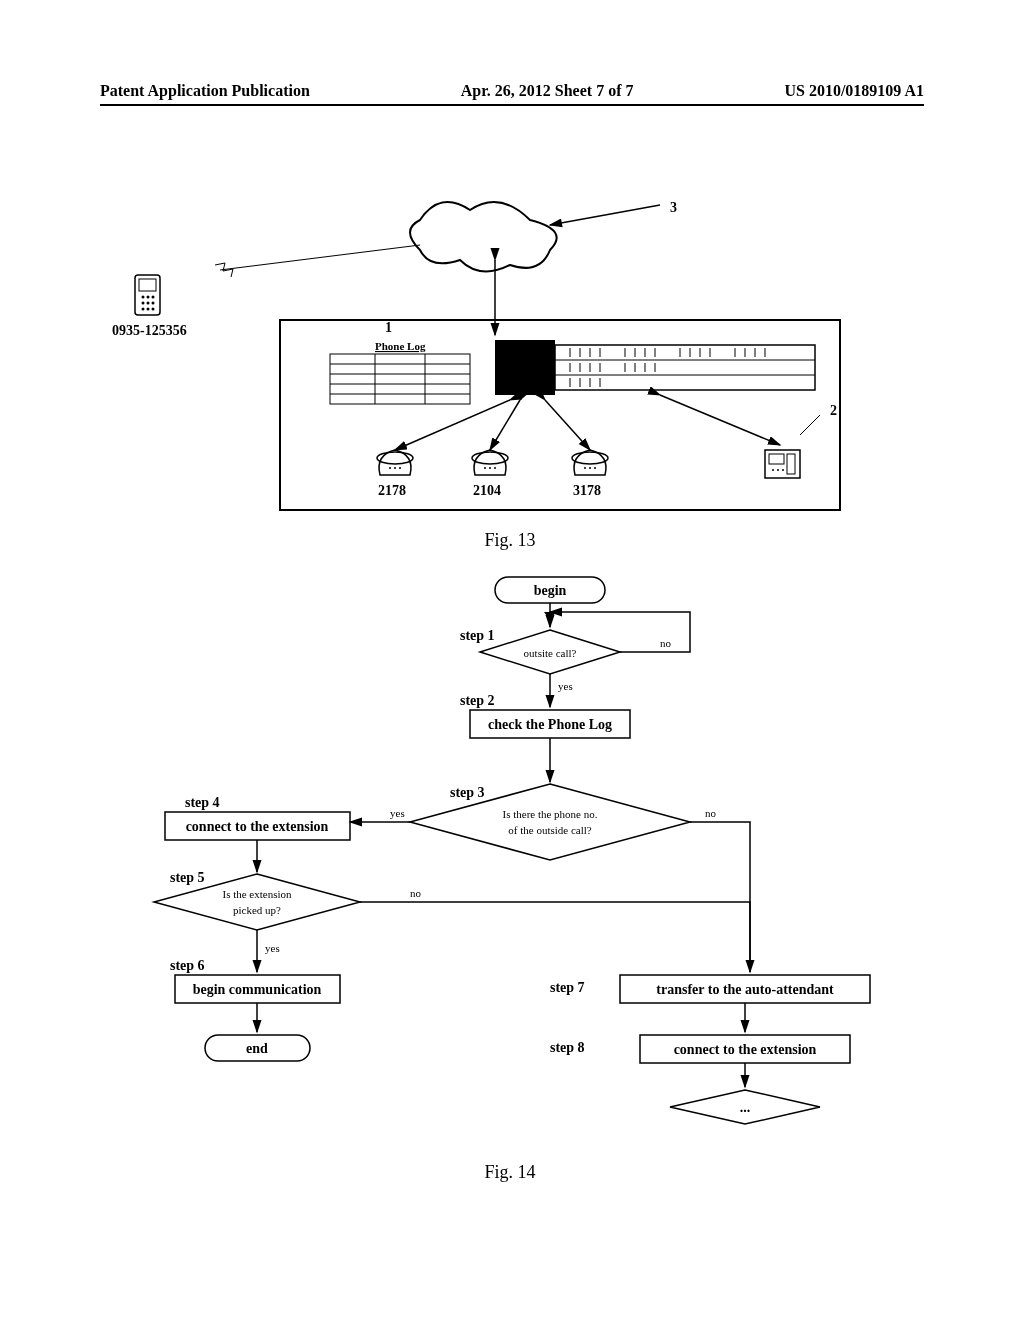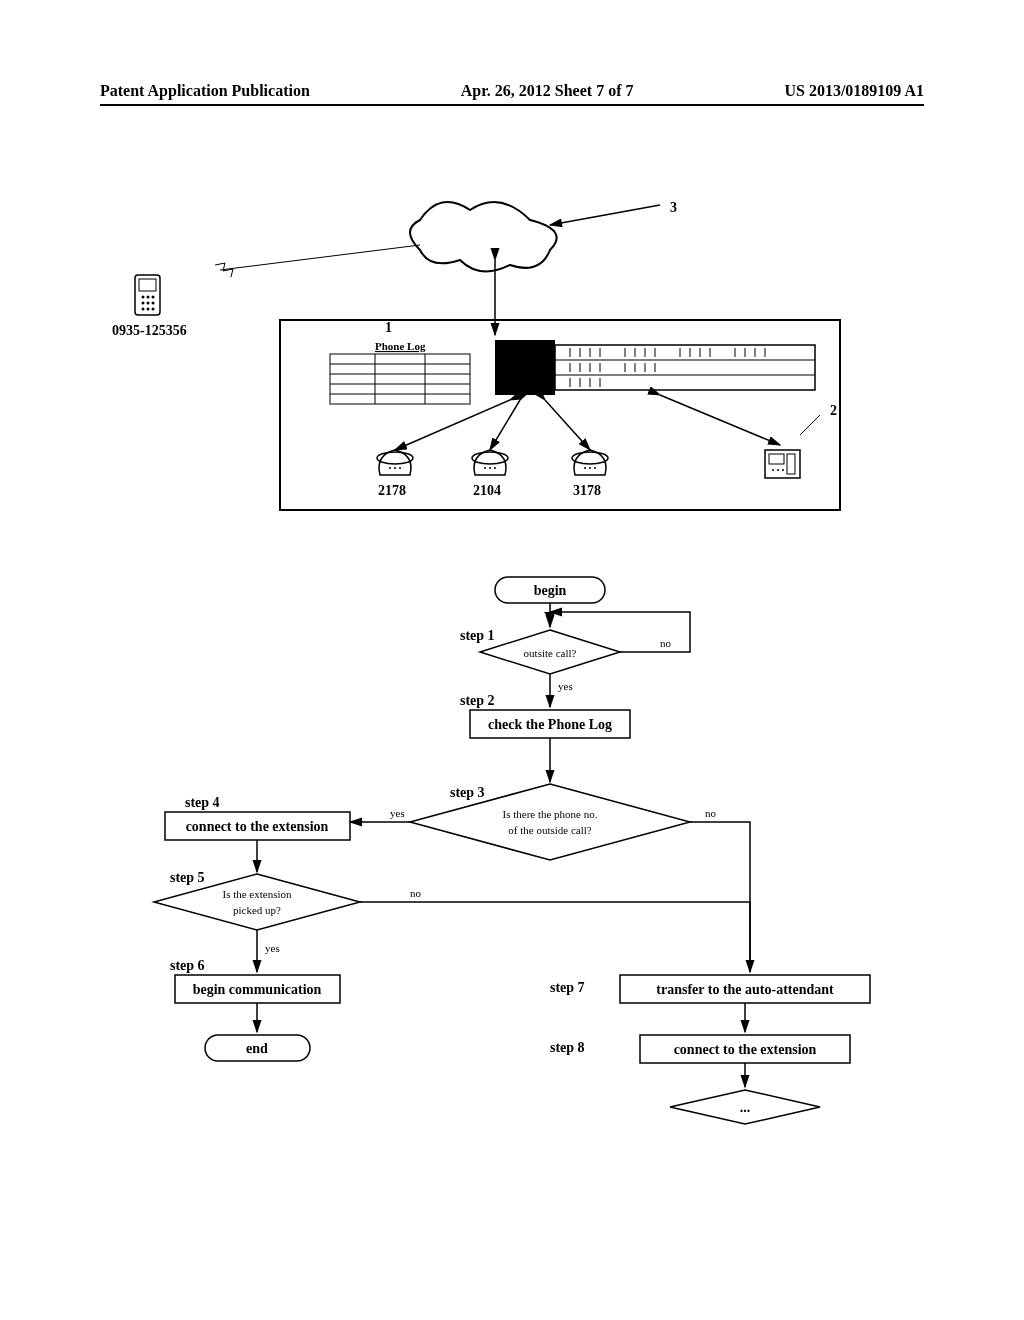--- a/index.html
+++ b/index.html
@@ -58,21 +58,21 @@
   .label { font-size: 14px; font-weight: bold; }
   .small { font-size: 11px; }
 </style>
 </head>
 <body>
 
 <div class="page">
   <div class="header">
     <span>Patent Application Publication</span>
     <span>Apr. 26, 2012  Sheet 7 of 7</span>
-    <span>US 2013/0189109 A1</span>
+    <span>US 2010/0189109 A1</span>
   </div>
   <div class="header-line"></div>
 
   <div class="fig13">
     <svg width="820" height="360" viewBox="0 0 820 360">
 
       <g>
         <path d="M 430 50 q -30 -30 -60 -10 q -30 -20 -50 10 q -20 10 0 30 q 10 20 40 10 q 20 20 50 5 q 30 10 40 -15 q 20 -20 -20 -30 Z" fill="none" stroke="#000" stroke-width="2"></path>
       </g>
       <text x="570" y="42" class="label">3</text>
@@ -195,20 +195,21 @@
 
       <g transform="translate(665,275)">
         <rect x="0" y="5" width="35" height="28" fill="none" stroke="#000" stroke-width="1.5"></rect>
         <rect x="4" y="9" width="15" height="10" fill="none" stroke="#000"></rect>
         <rect x="22" y="9" width="8" height="20" fill="none" stroke="#000"></rect>
         <circle cx="8" cy="25" r="1"></circle>
           <circle cx="13" cy="25" r="1"></circle>
           <circle cx="18" cy="25" r="1"></circle>
       </g>
     </svg>
+    <div class="caption" style="top:360px;">Fig.  13</div>
   </div>
 
   <div class="fig14">
     <svg width="820" height="590" viewBox="0 0 820 590">
       <defs>
         <marker id="arr2" markerWidth="10" markerHeight="10" refX="8" refY="3" orient="auto">
           <path d="M0,0 L0,6 L9,3 z" fill="#000"></path>
         </marker>
       </defs>
 
@@ -275,14 +276,15 @@
       <line x1="645" y1="431" x2="645" y2="460" stroke="#000" stroke-width="1.5" marker-end="url(#arr2)"></line>
 
       <text x="450" y="480" class="label">step 8</text>
       <rect x="540" y="463" width="210" height="28" fill="none" stroke="#000" stroke-width="1.5"></rect>
       <text x="645" y="482" text-anchor="middle" class="label">connect to the extension</text>
       <line x1="645" y1="491" x2="645" y2="515" stroke="#000" stroke-width="1.5" marker-end="url(#arr2)"></line>
 
       <polygon points="645,518 720,535 645,552 570,535" fill="none" stroke="#000" stroke-width="1.5"></polygon>
       <text x="645" y="540" text-anchor="middle" class="label">...</text>
     </svg>
+    <div class="caption" style="top:590px;">Fig.  14</div>
   </div>
 </div>
 
 </body></html>

